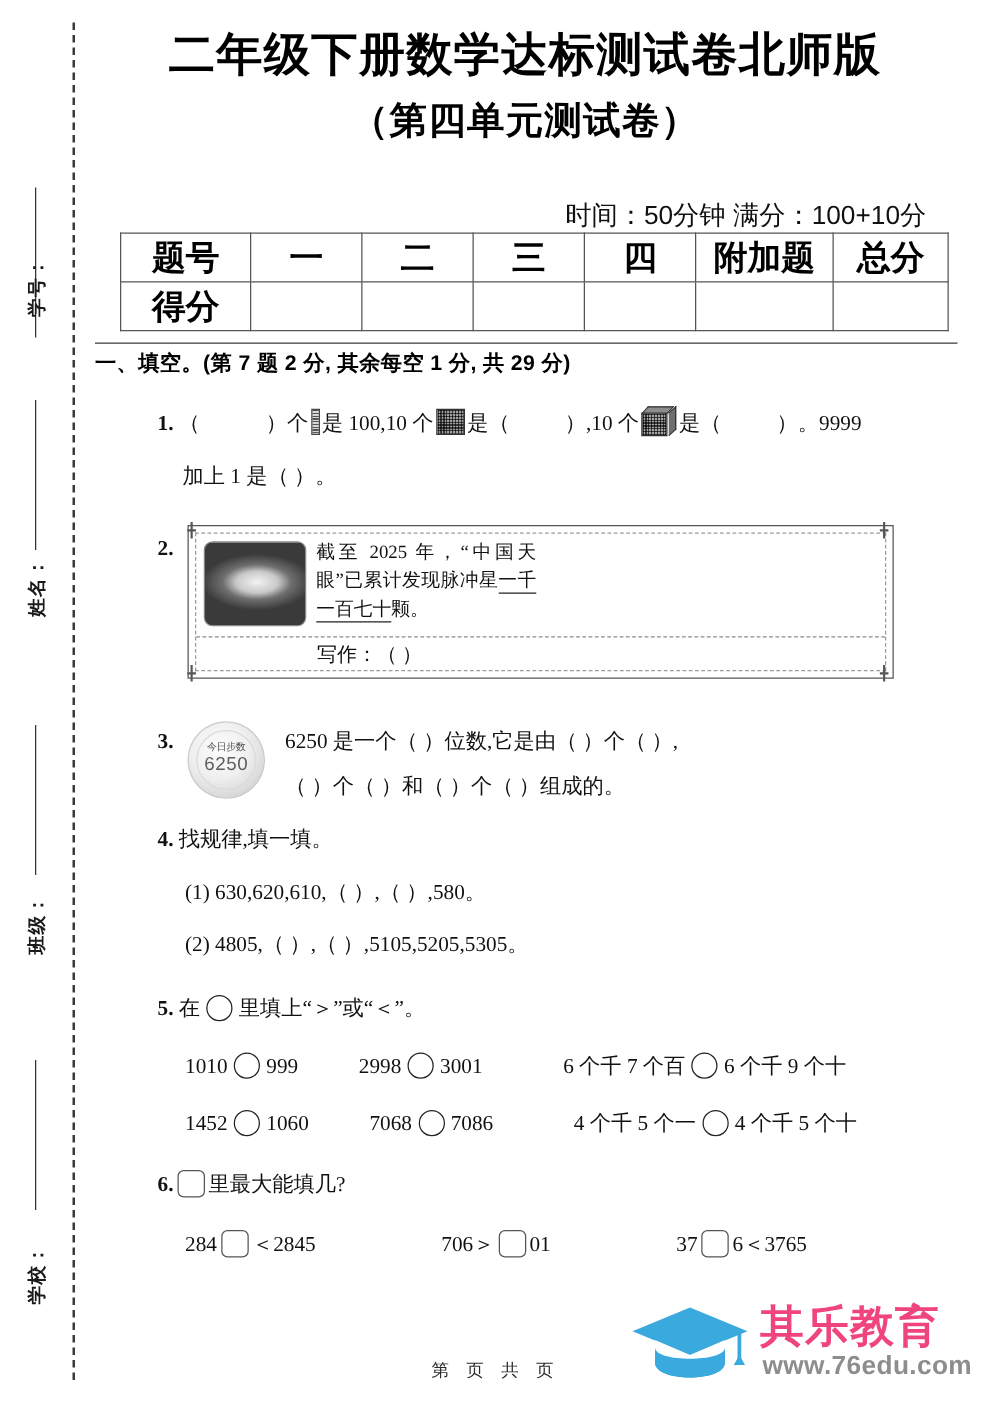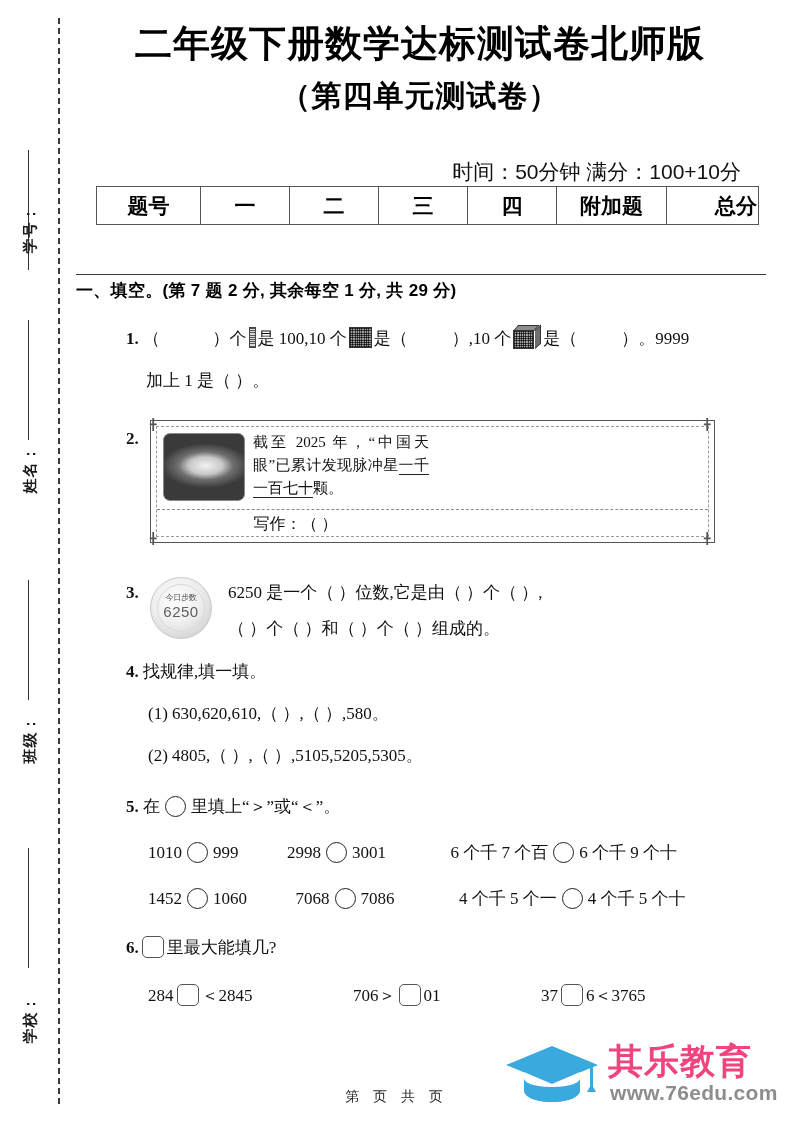--- a/index.html
+++ b/index.html
@@ -77,29 +77,29 @@
     left: 96px; top: 186px;
     width: 643px;
     border-collapse: collapse;
     table-layout: fixed;
   }
   #score-table td {
     border: 1.4px solid #555;
     height: 38px;
     text-align: center;
     vertical-align: middle;
-    font-size: 21px;
+    font-size: 27px;
     font-family: "Liberation Serif", "DejaVu Serif", serif;
     font-weight: bold;
     color: #000;
   }
   #score-table td.label { width: 104px; }
   #score-table td.col-n { width: 89px; }
   #score-table td.col-bonus { width: 110px; }
-  #score-table td.col-total { width: 92px; text-align: right; }
+  #score-table td.col-total { width: 92px; }
 
   
   #section-1 {
     position: absolute;
     left: 76px; top: 274px;
     width: 690px;
     border-top: 1.6px solid #3a3a3a;
     padding-top: 4px;
   }
   .section-head {
@@ -369,20 +369,29 @@
   <tbody>
       <tr>
     <td class="label">题号</td>
     <td class="col-n">一</td>
     <td class="col-n">二</td>
     <td class="col-n">三</td>
     <td class="col-n">四</td>
     <td class="col-bonus">附加题</td>
     <td class="col-total">总分</td>
   </tr>
+  <tr>
+    <td class="label">得分</td>
+    <td></td>
+    <td></td>
+    <td></td>
+    <td></td>
+    <td></td>
+    <td></td>
+  </tr>
 </tbody>
   </table>
 
 <div id="section-1">
   <div class="section-head">一、填空。(第 7 题 2 分, 其余每空 1 分, 共 29 分)</div>
 </div>
 
 <div class="q" style="left:126px; top:324px; width:640px;">
   <div class="row">
     <span class="qnum">1.</span>

